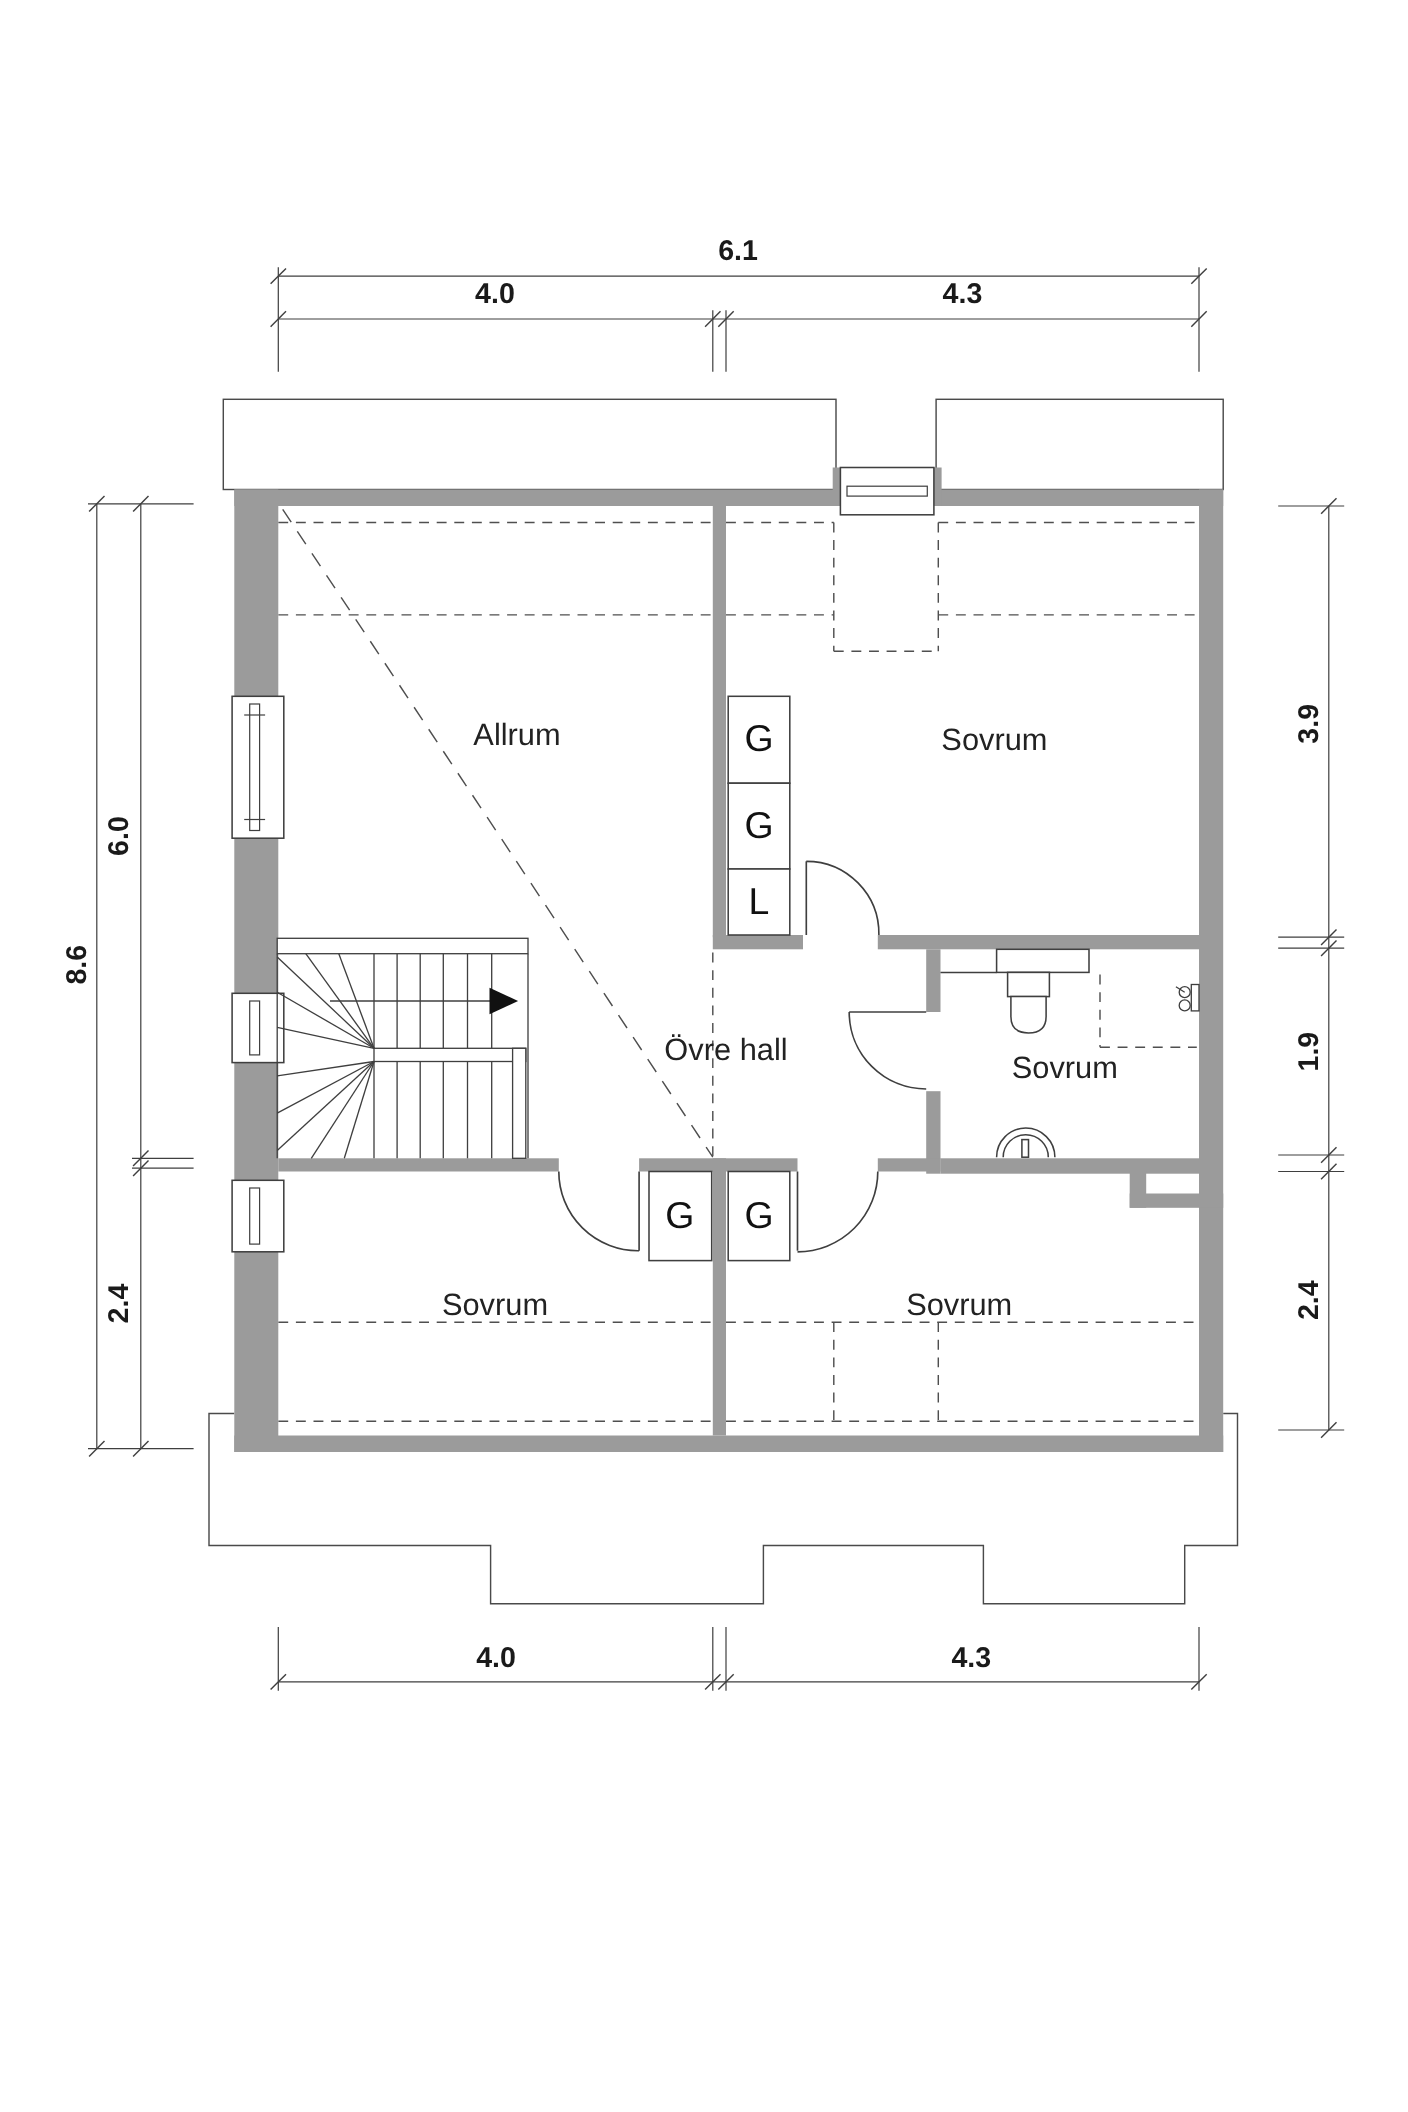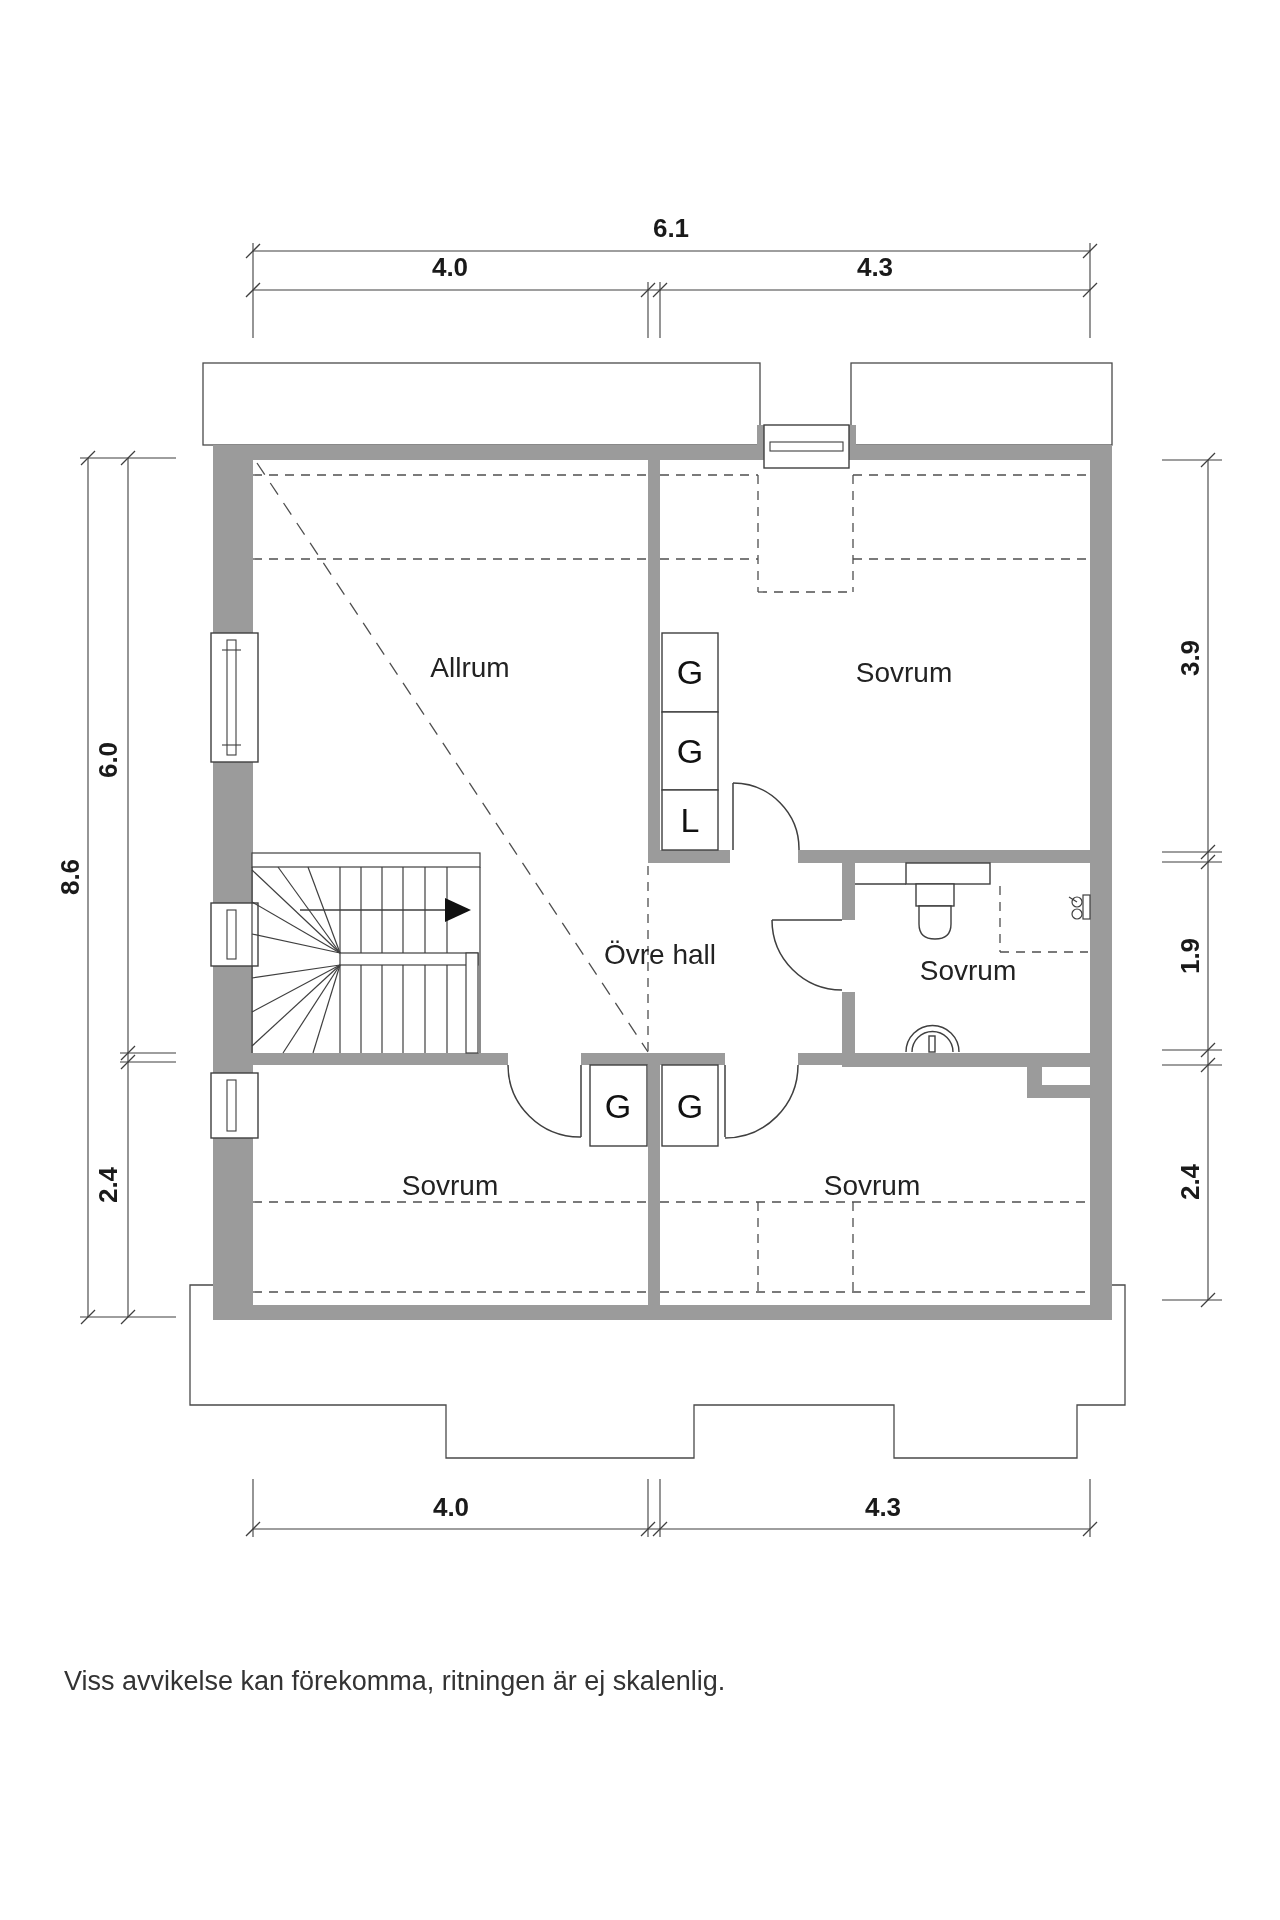--- a/index.html
+++ b/index.html
@@ -254,15 +254,14 @@
 <div class="dim" style="left:875px;top:267px">4.3</div>
 <div class="dim" style="left:451px;top:1507px">4.0</div>
 <div class="dim" style="left:883px;top:1507px">4.3</div>
 <div class="dim dimv" style="left:70px;top:877px">8.6</div>
 <div class="dim dimv" style="left:108px;top:760px">6.0</div>
 <div class="dim dimv" style="left:108px;top:1185px">2.4</div>
 <div class="dim dimv" style="left:1190px;top:658px">3.9</div>
 <div class="dim dimv" style="left:1190px;top:956px">1.9</div>
 <div class="dim dimv" style="left:1190px;top:1182px">2.4</div>
 
-<div class="disclaimer">Viss avvikelse kan förekomma, ritningen är ej skalenlig.</div>
 
 </div>
 
 </body></html>

